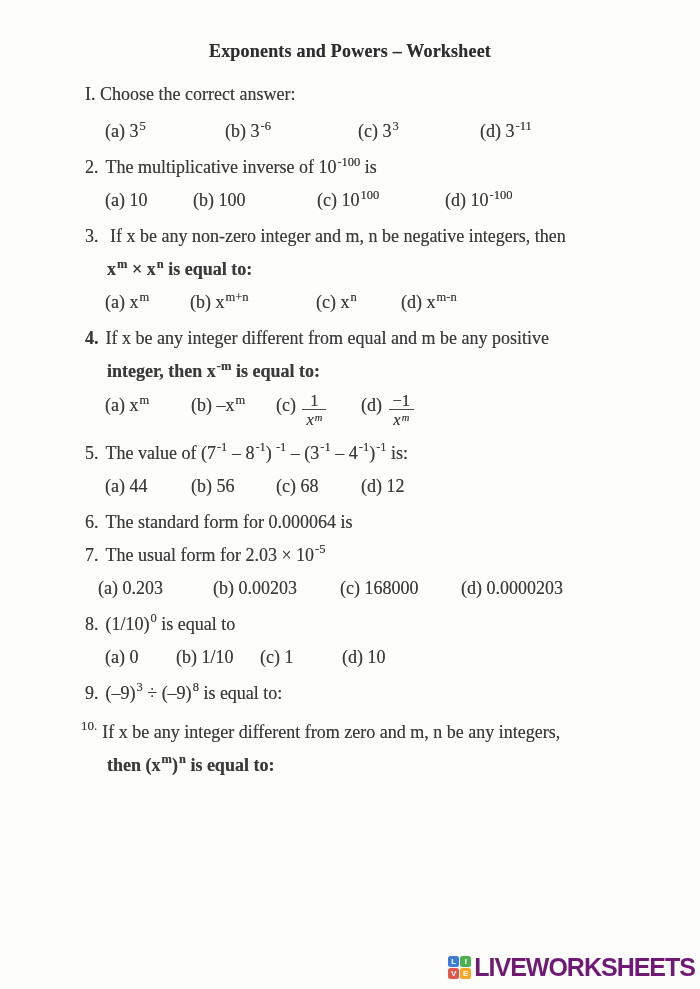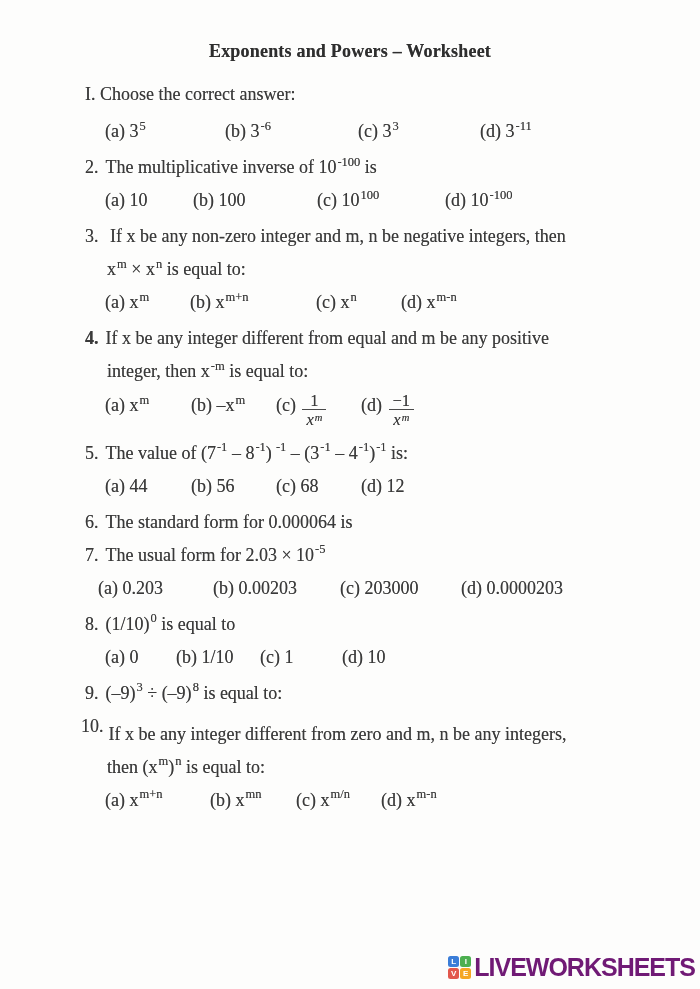--- a/index.html
+++ b/index.html
@@ -12,24 +12,24 @@
   }
   .page{padding:38px 40px 0 85px;}
   .title{
     font-size:18px;font-weight:bold;color:#2e2e2e;text-align:center;
     margin:0 45px 18px 0;line-height:26px;letter-spacing:.2px;
   }
   .section{font-size:18px;line-height:24px;margin:0 0 13px 0;}
   .question{margin-bottom:0;}
   .q1,.q2{margin-bottom:10px;}
   .stem-line{font-size:18px;line-height:24px;margin-bottom:9px;white-space:nowrap;}
-  .stem-line.cont{padding-left:22px;}
+  .stem-line.cont{padding-left:22px;font-weight:bold;}
   .qnum{margin-right:7px;}
   .qnum.bold{font-weight:bold;}
-  .qnum.raised{font-size:18px;vertical-align:8px;margin-right:5px;margin-left:-4px;}
+  .qnum.raised{font-size:13px;vertical-align:8px;margin-right:5px;margin-left:-4px;}
   .opts{font-size:18px;line-height:24px;margin-bottom:12px;padding-left:20px;white-space:nowrap;}
   .q7 .opts{padding-left:13px;}
   .opt{display:inline-block;white-space:nowrap;}
   sup{
     font-size:12.5px;line-height:0;position:relative;top:-7.5px;
     vertical-align:baseline;margin-left:1px;
   }
   
   .frac{
     display:inline-block;text-align:center;vertical-align:-14px;
@@ -113,42 +113,41 @@
   <div class="question q6">
     <div class="stems">
           <div class="stem-line"><span class="qnum">6.</span><span>The standard form for 0.000064 is</span></div>
         </div>
   </div>
 
   <div class="question q7">
     <div class="stems">
           <div class="stem-line"><span class="qnum">7.</span><span>The usual form for 2.03 × 10<sup>-5</sup></span></div>
         </div>
-    <div class="opts"><span class="opt">(a) 0.203</span><span class="opt">(b) 0.00203</span><span class="opt">(c) 203000</span><span class="opt">(d) 0.0000203</span></div>
+    <div class="opts"><span class="opt">(a) 0.203</span><span class="opt">(b) 0.00203</span><span class="opt">(c) 168000</span><span class="opt">(d) 0.0000203</span></div>
   </div>
 
   <div class="question q8">
     <div class="stems">
           <div class="stem-line"><span class="qnum">8.</span><span>(1/10)<sup>0</sup> is equal to</span></div>
         </div>
     <div class="opts"><span class="opt">(a) 0</span><span class="opt">(b) 1/10</span><span class="opt">(c) 1</span><span class="opt">(d) 10</span></div>
   </div>
 
   <div class="question q9">
     <div class="stems">
           <div class="stem-line"><span class="qnum">9.</span><span>(–9)<sup>3</sup> ÷ (–9)<sup>8</sup> is equal to:</span></div>
         </div>
   </div>
 
   <div class="question q10">
     <div class="stems">
           <div class="stem-line"><span class="qnum raised">10.</span><span>If x be any integer different from zero and m, n be any integers,</span></div>
           <div class="stem-line cont"><span>then (x<sup>m</sup>)<sup>n</sup> is equal to:</span></div>
         </div>
-    <div class="opts"><span class="opt">(a) x<sup>m+n</sup></span><span class="opt">(b) x<sup>mn</sup></span><span class="opt">(c) x<sup>m/n</sup></span><span class="opt">(d) x<sup>m-n</sup></span></div>
   </div>
 </div>
 </div>
 
 <div class="footer">
   <span class="logo">
     <span class="logo-grid" id="logo-grid">
         <span class="logo-sq" style="background: rgb(59, 125, 216);">L</span>
         <span class="logo-sq" style="background: rgb(76, 175, 80);">I</span>
         <span class="logo-sq" style="background: rgb(226, 87, 76);">V</span>

